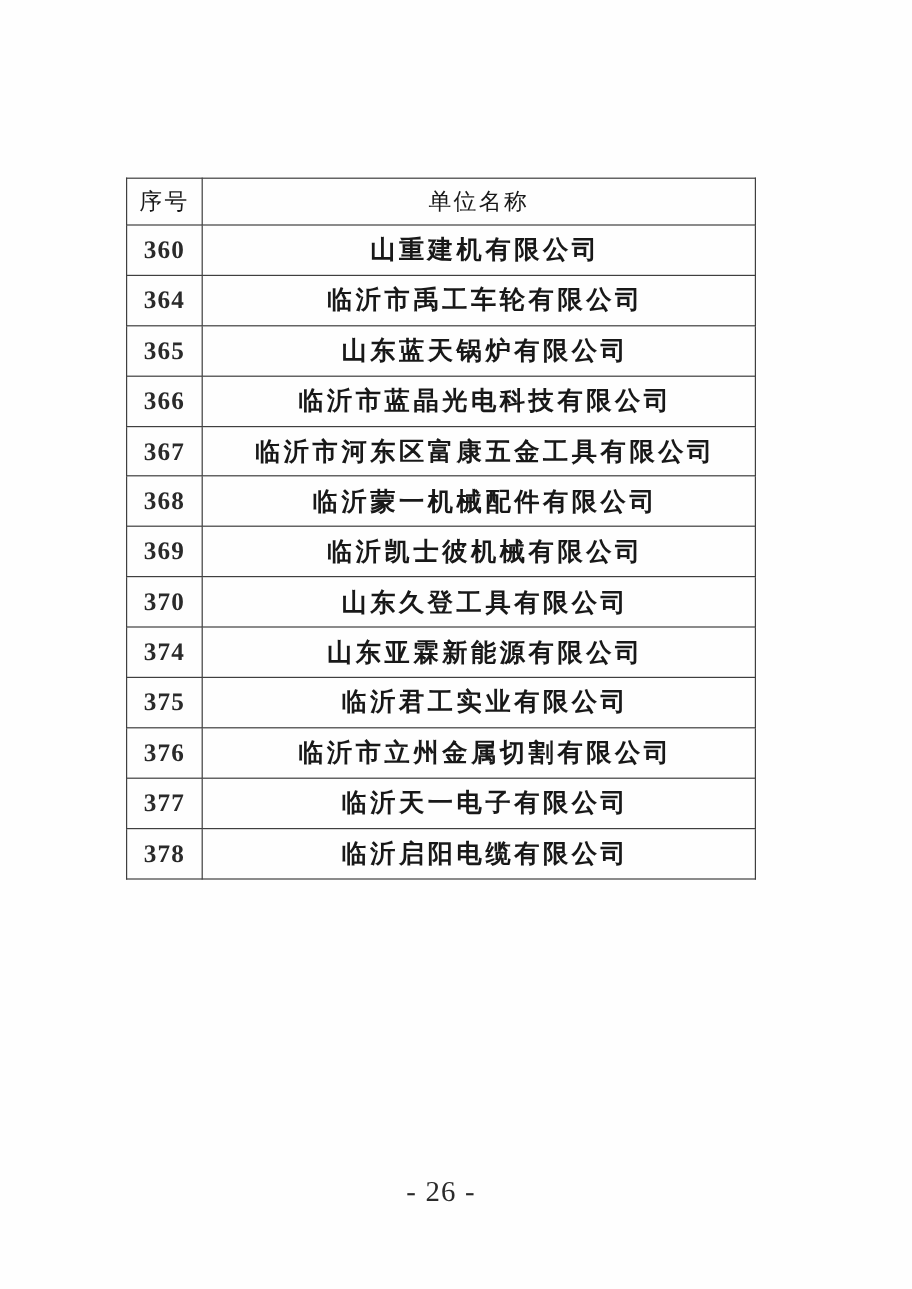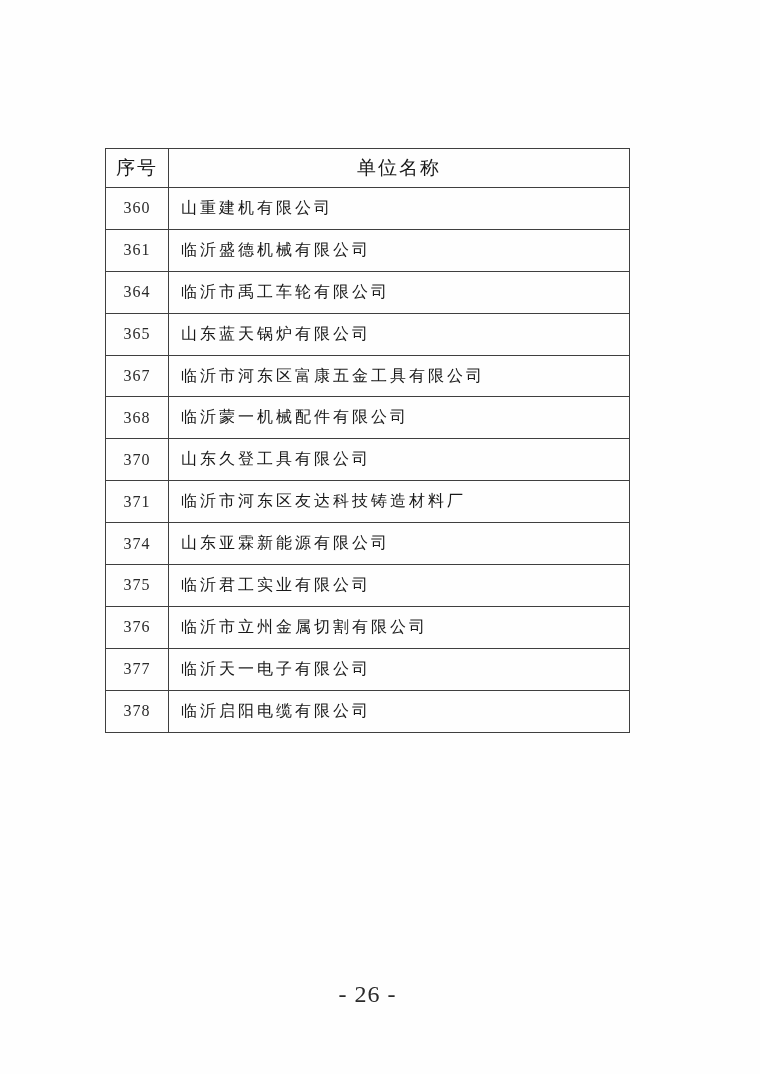--- a/index.html
+++ b/index.html
@@ -35,32 +35,34 @@
   }
   .doc-table thead th {
     height: 36px;
     font-size: 19px;
     text-align: center;
     letter-spacing: 2px;
     color: #181818;
   }
   .doc-table tbody td {
     height: 38.9px;
-    font-size: 16px;
+    font-size: 21px;
+    font-weight: bold;
   }
   .cell-no {
     text-align: center;
     letter-spacing: 1px;
     font-size: 18px;
     color: #2a2a2a;
   }
   .cell-name {
     padding-left: 12px;
     letter-spacing: 3px;
     color: #181818;
+    text-align: center;
   }
   .page-number {
     position: absolute;
     top: 981px;
     left: 105px;
     width: 525px;
     text-align: center;
     font-size: 24px;
     letter-spacing: 1px;
     color: #2a2a2a;
@@ -81,46 +83,46 @@
         <th>序号</th>
         <th>单位名称</th>
       </tr>
     </thead>
     <tbody>
         <tr>
           <td class="cell-no">360</td>
           <td class="cell-name">山重建机有限公司</td>
         </tr>
         <tr>
-          <td class="cell-no">361</td>
-          <td class="cell-name">临沂盛德机械有限公司</td>
-        </tr>
-        <tr>
           <td class="cell-no">364</td>
           <td class="cell-name">临沂市禹工车轮有限公司</td>
         </tr>
         <tr>
           <td class="cell-no">365</td>
           <td class="cell-name">山东蓝天锅炉有限公司</td>
+        </tr>
+        <tr>
+          <td class="cell-no">366</td>
+          <td class="cell-name">临沂市蓝晶光电科技有限公司</td>
         </tr>
         <tr>
           <td class="cell-no">367</td>
           <td class="cell-name">临沂市河东区富康五金工具有限公司</td>
         </tr>
         <tr>
           <td class="cell-no">368</td>
           <td class="cell-name">临沂蒙一机械配件有限公司</td>
         </tr>
         <tr>
+          <td class="cell-no">369</td>
+          <td class="cell-name">临沂凯士彼机械有限公司</td>
+        </tr>
+        <tr>
           <td class="cell-no">370</td>
           <td class="cell-name">山东久登工具有限公司</td>
-        </tr>
-        <tr>
-          <td class="cell-no">371</td>
-          <td class="cell-name">临沂市河东区友达科技铸造材料厂</td>
         </tr>
         <tr>
           <td class="cell-no">374</td>
           <td class="cell-name">山东亚霖新能源有限公司</td>
         </tr>
         <tr>
           <td class="cell-no">375</td>
           <td class="cell-name">临沂君工实业有限公司</td>
         </tr>
         <tr>

